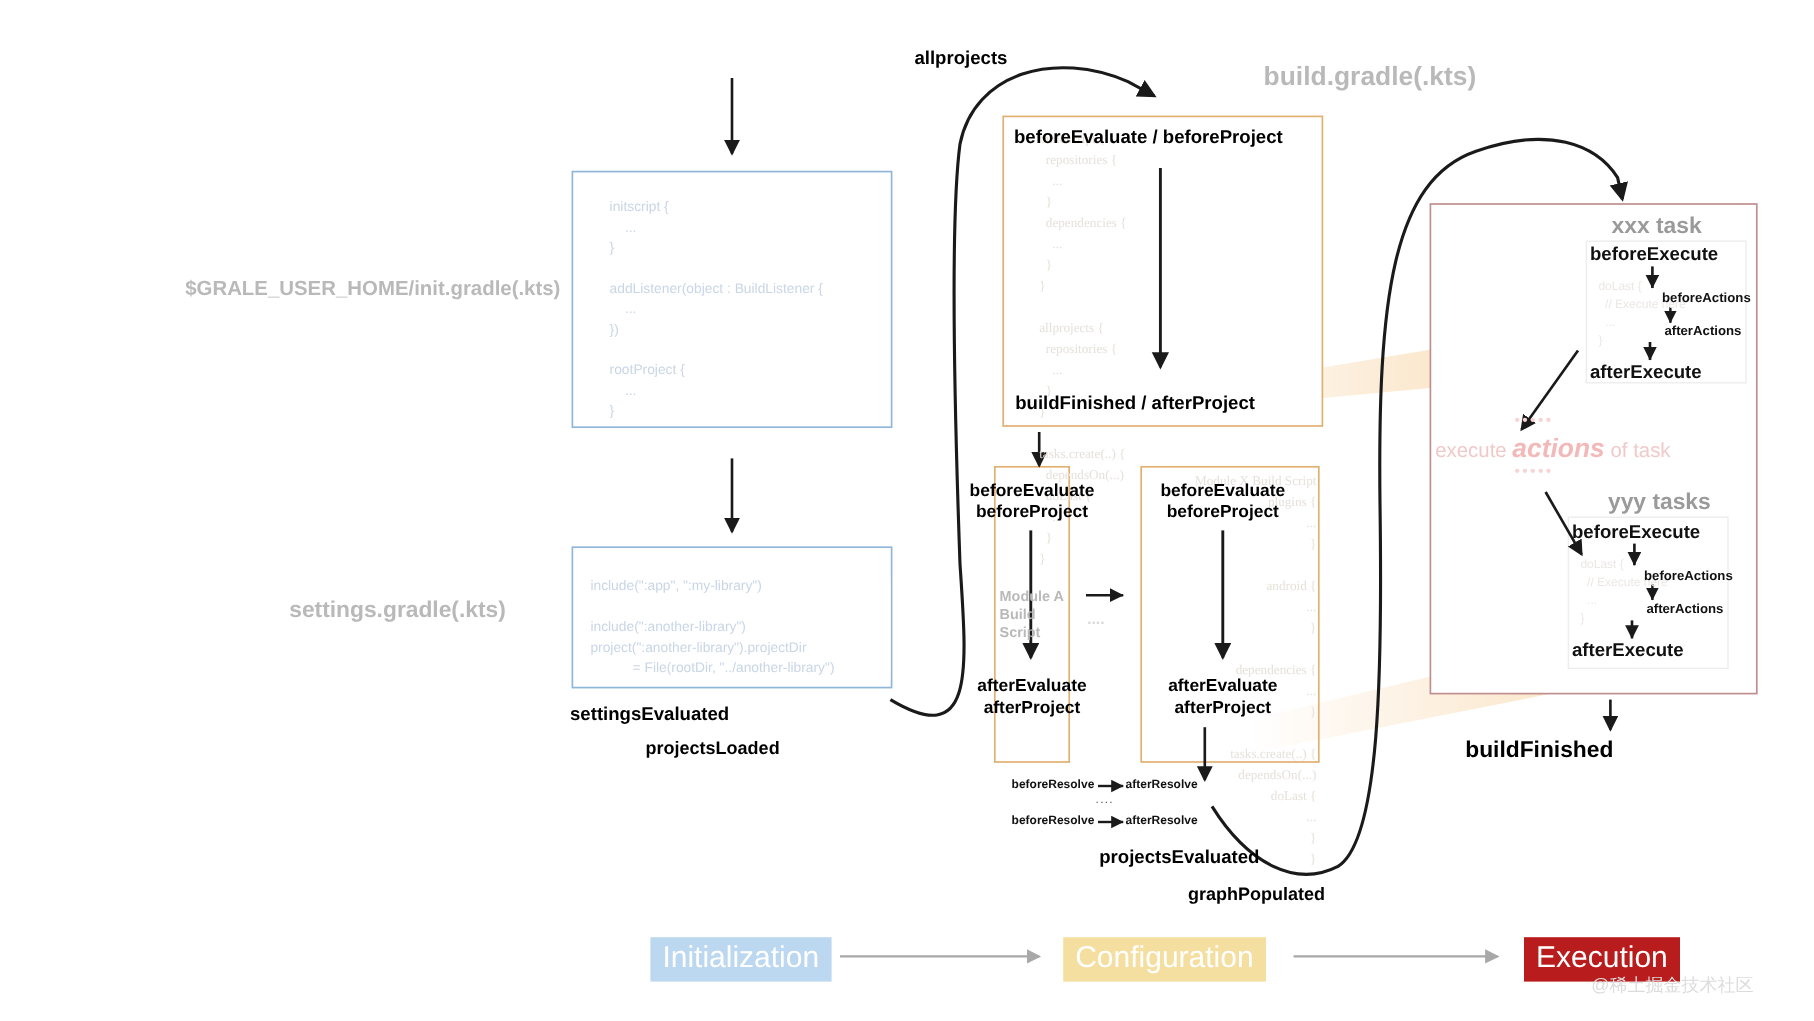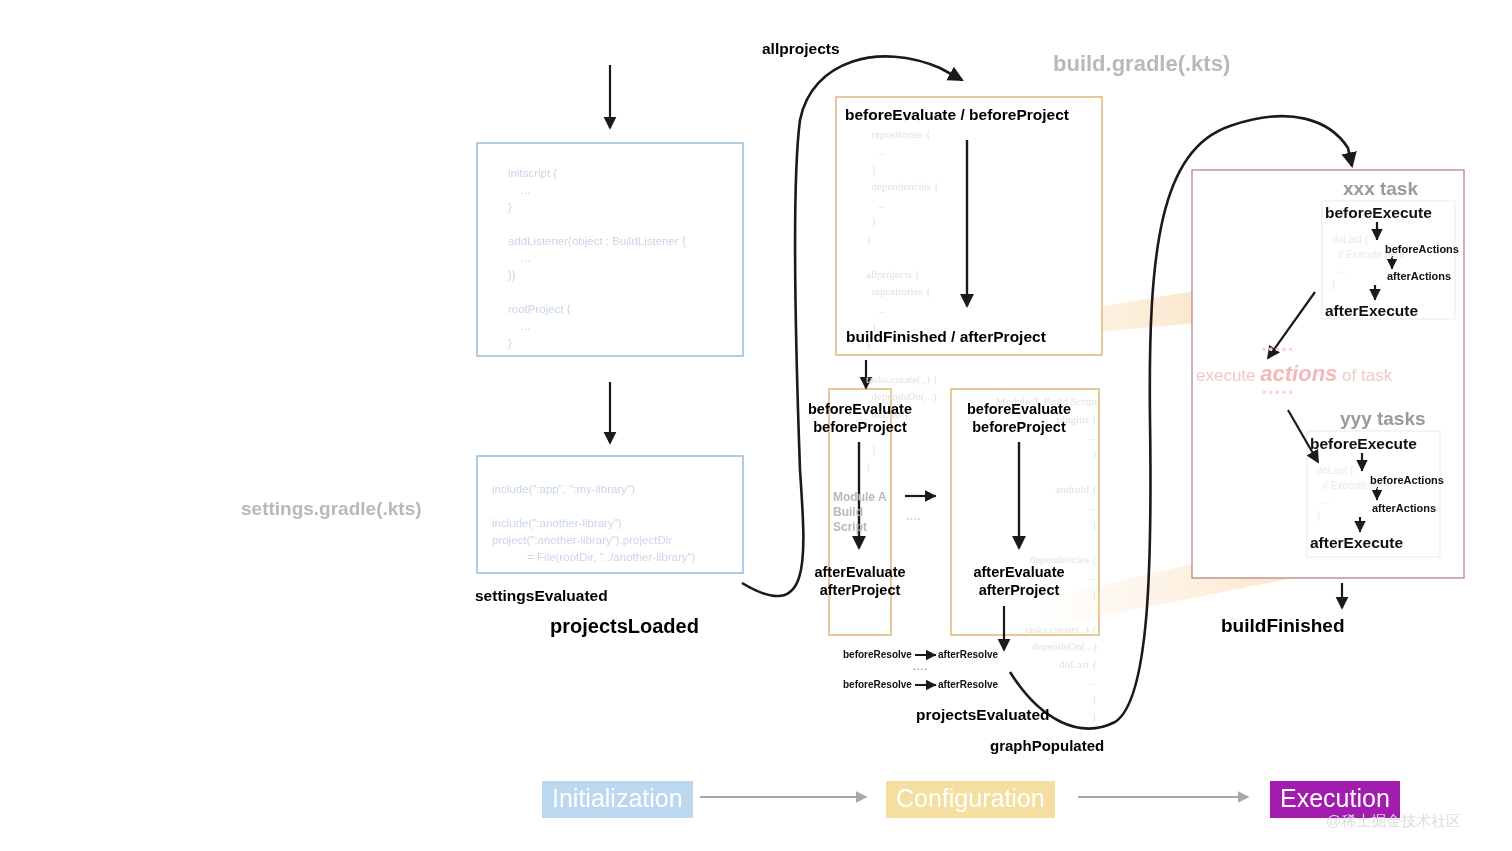--- a/index.html
+++ b/index.html
@@ -115,20 +115,21 @@
   <line x1="1377" y1="487" x2="1377" y2="500" stroke="#1a1a1a" stroke-width="2" marker-end="url(#ahs)"></line>
   <line x1="1360" y1="517" x2="1360" y2="532" stroke="#1a1a1a" stroke-width="2.2" marker-end="url(#ahs)"></line>
 
   <line x1="1342" y1="583" x2="1342" y2="608" stroke="#1a1a1a" stroke-width="2.2" marker-end="url(#ah)"></line>
 
   <line x1="700" y1="797" x2="866" y2="797" stroke="#a8a8a8" stroke-width="2" marker-end="url(#ahg)"></line>
   <line x1="1078" y1="797" x2="1248" y2="797" stroke="#a8a8a8" stroke-width="2" marker-end="url(#ahg)"></line>
 </svg>
 
 <div class="abs" style="left:35px;top:228px;text-align:right;width:432px;">
+  <div class="ghost" style="font-size:17px;line-height:25px;">$GRALE_USER_HOME/init.gradle(.kts)</div>
 </div>
 
 <div class="abs codebox" style="left:508px;top:165px;width:230px;">
   <pre class="code" style="margin:0;">initscript {
     ...
 }
 
 addListener(object : BuildListener {
     ...
 })
@@ -142,21 +143,21 @@
 
 <div class="abs codebox" style="left:492px;top:481px;width:250px;">
   <pre class="code" style="margin:0;">include(":app", ":my-library")
 
 include(":another-library")
 project(":another-library").projectDir
            = File(rootDir, "../another-library")</pre>
 </div>
 
 <div class="abs lbl" style="left:475px;top:587px;font-size:15.5px;">settingsEvaluated</div>
-<div class="abs lbl" style="left:550px;top:615px;font-size:20px;">projectsLoaded</div>
+<div class="abs lbl" style="left:538px;top:615px;font-size:15px;">projectsLoaded</div>
 
 <div class="abs lbl" style="left:762px;top:40px;font-size:15.5px;">allprojects</div>
 
 <div class="abs ghost" style="left:1053px;top:51px;font-size:22px;">build.gradle(.kts)</div>
 
 <div class="abs" style="left:866px;top:108px;width:230px;">
   <pre class="faintcode" style="margin:0;">buildscript {
   repositories {
     ...
   }
@@ -271,16 +272,16 @@
 
 <div class="abs lbl" style="left:1221px;top:615px;font-size:19px;">buildFinished</div>
 
 <div class="abs" style="left:542px;top:781px;">
   <span class="phase" style="background:#bcd8f0;">Initialization</span>
 </div>
 <div class="abs" style="left:886px;top:781px;">
   <span class="phase" style="background:#f5dfa0;">Configuration</span>
 </div>
 <div class="abs" style="left:1270px;top:781px;">
-  <span class="phase" style="background:#a21caf;">Execution</span>
+  <span class="phase" style="background:#b91c1c;">Execution</span>
 </div>
 
 <div class="abs watermark" style="left:1326px;top:812px;">@稀土掘金技术社区</div>
 
 </body></html>

